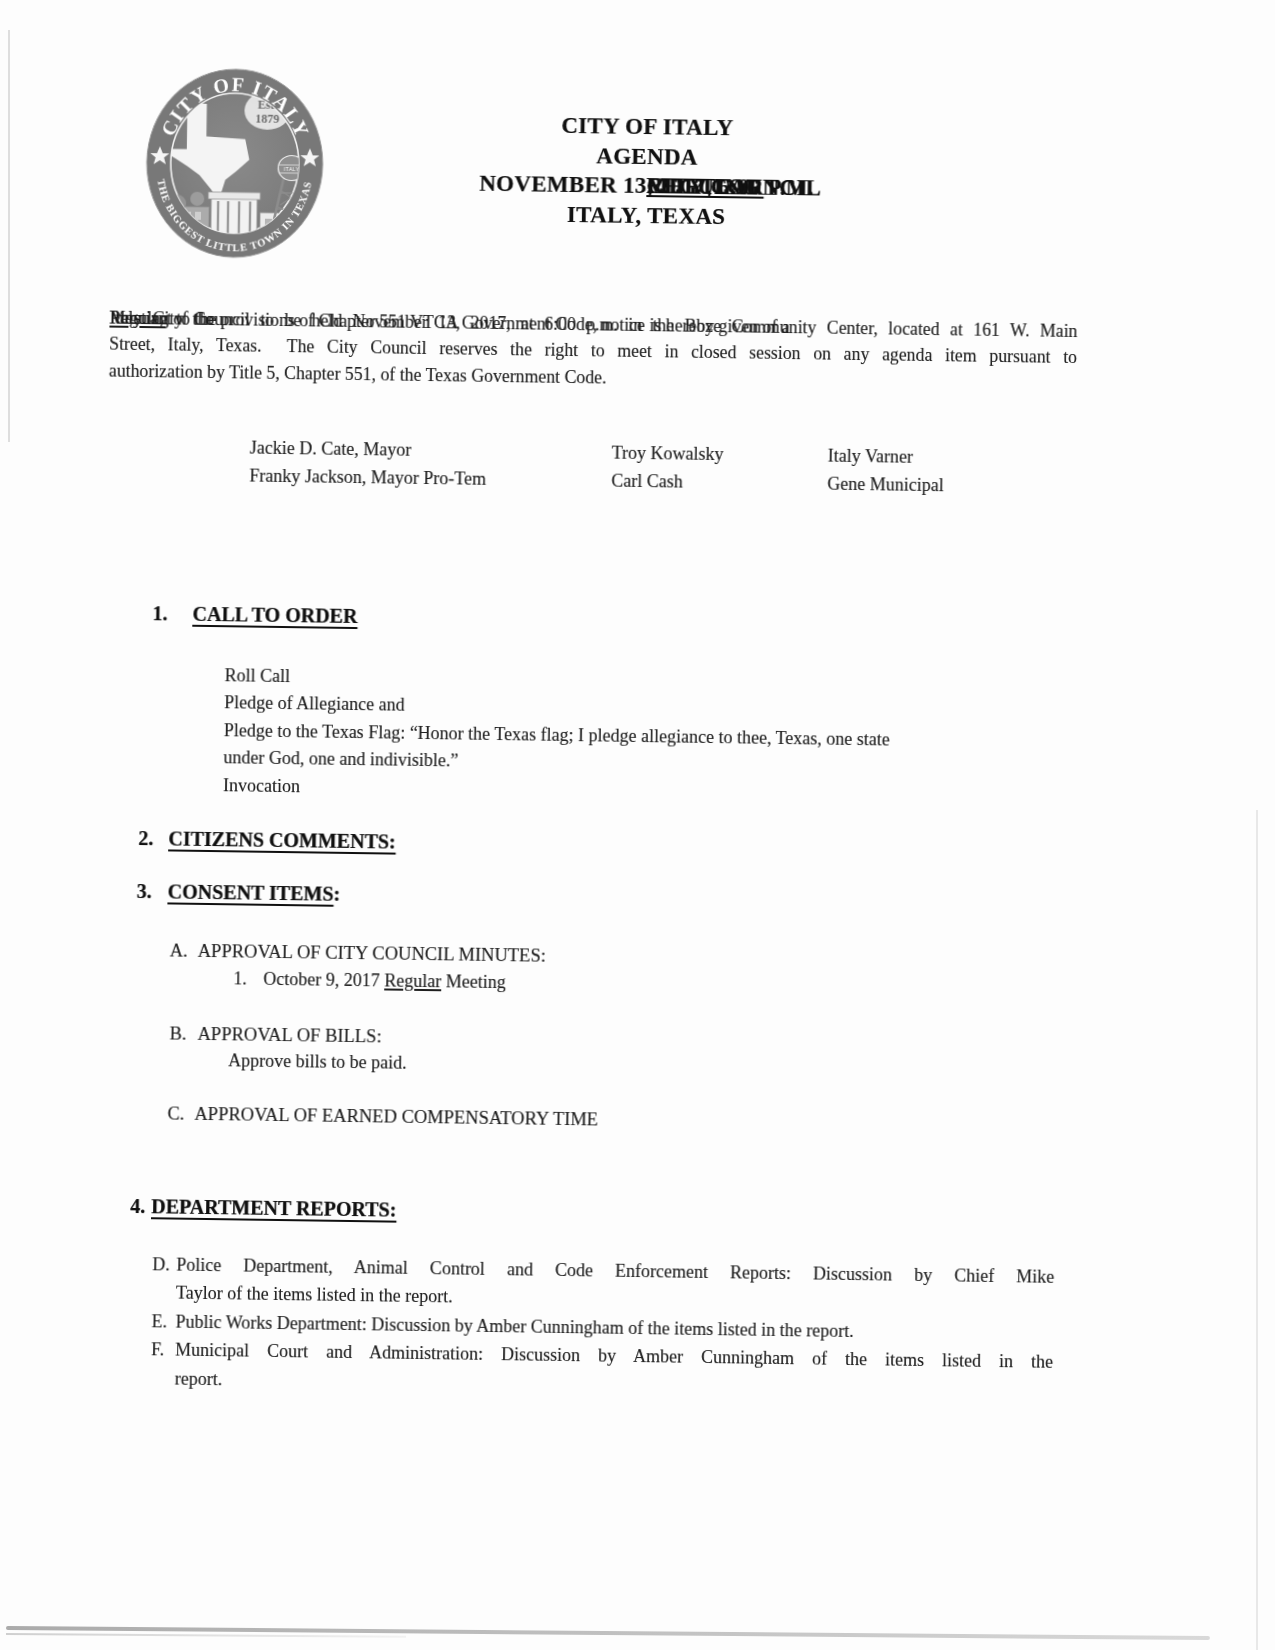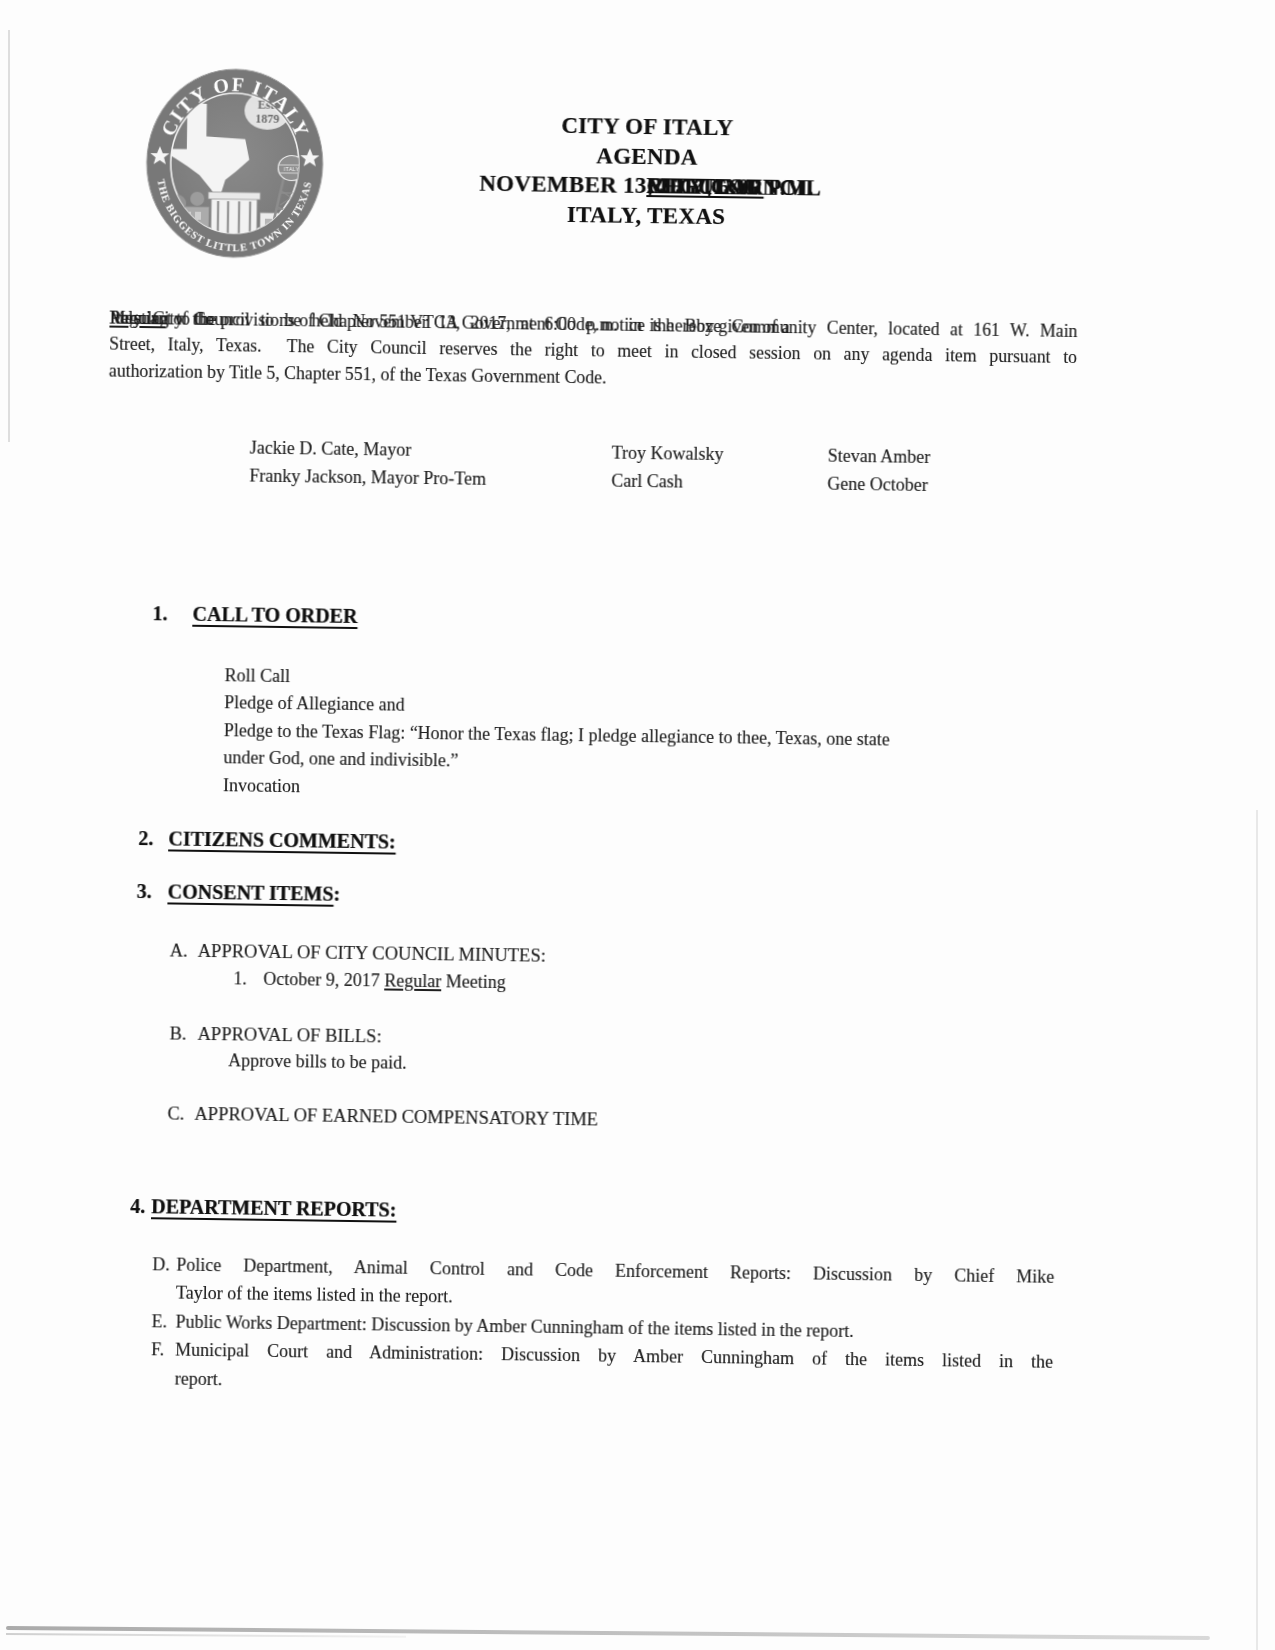--- a/index.html
+++ b/index.html
@@ -193,22 +193,22 @@
   <div class="council soft">
     <div class="col col1">
       <div>Jackie D. Cate, Mayor</div>
       <div>Franky Jackson, Mayor Pro-Tem</div>
     </div>
     <div class="col col2">
       <div>Troy Kowalsky</div>
       <div>Carl Cash</div>
     </div>
     <div class="col col3">
-      <div>Stevan Amber</div>
-      <div>Gene October</div>
+      <div>Italy Varner</div>
+      <div>Gene Municipal</div>
     </div>
   </div>
 
   <div class="sec" style="left:161px;top:600px;">
     <span class="num w40">1.</span><span class="sec-title">CALL TO ORDER</span>
   </div>
   <div class="s1items soft">
     <div>Roll Call</div>
     <div>Pledge of Allegiance and</div>
     <div>Pledge to the Texas Flag: “Honor the Texas flag; I pledge allegiance to thee, Texas, one state</div>

